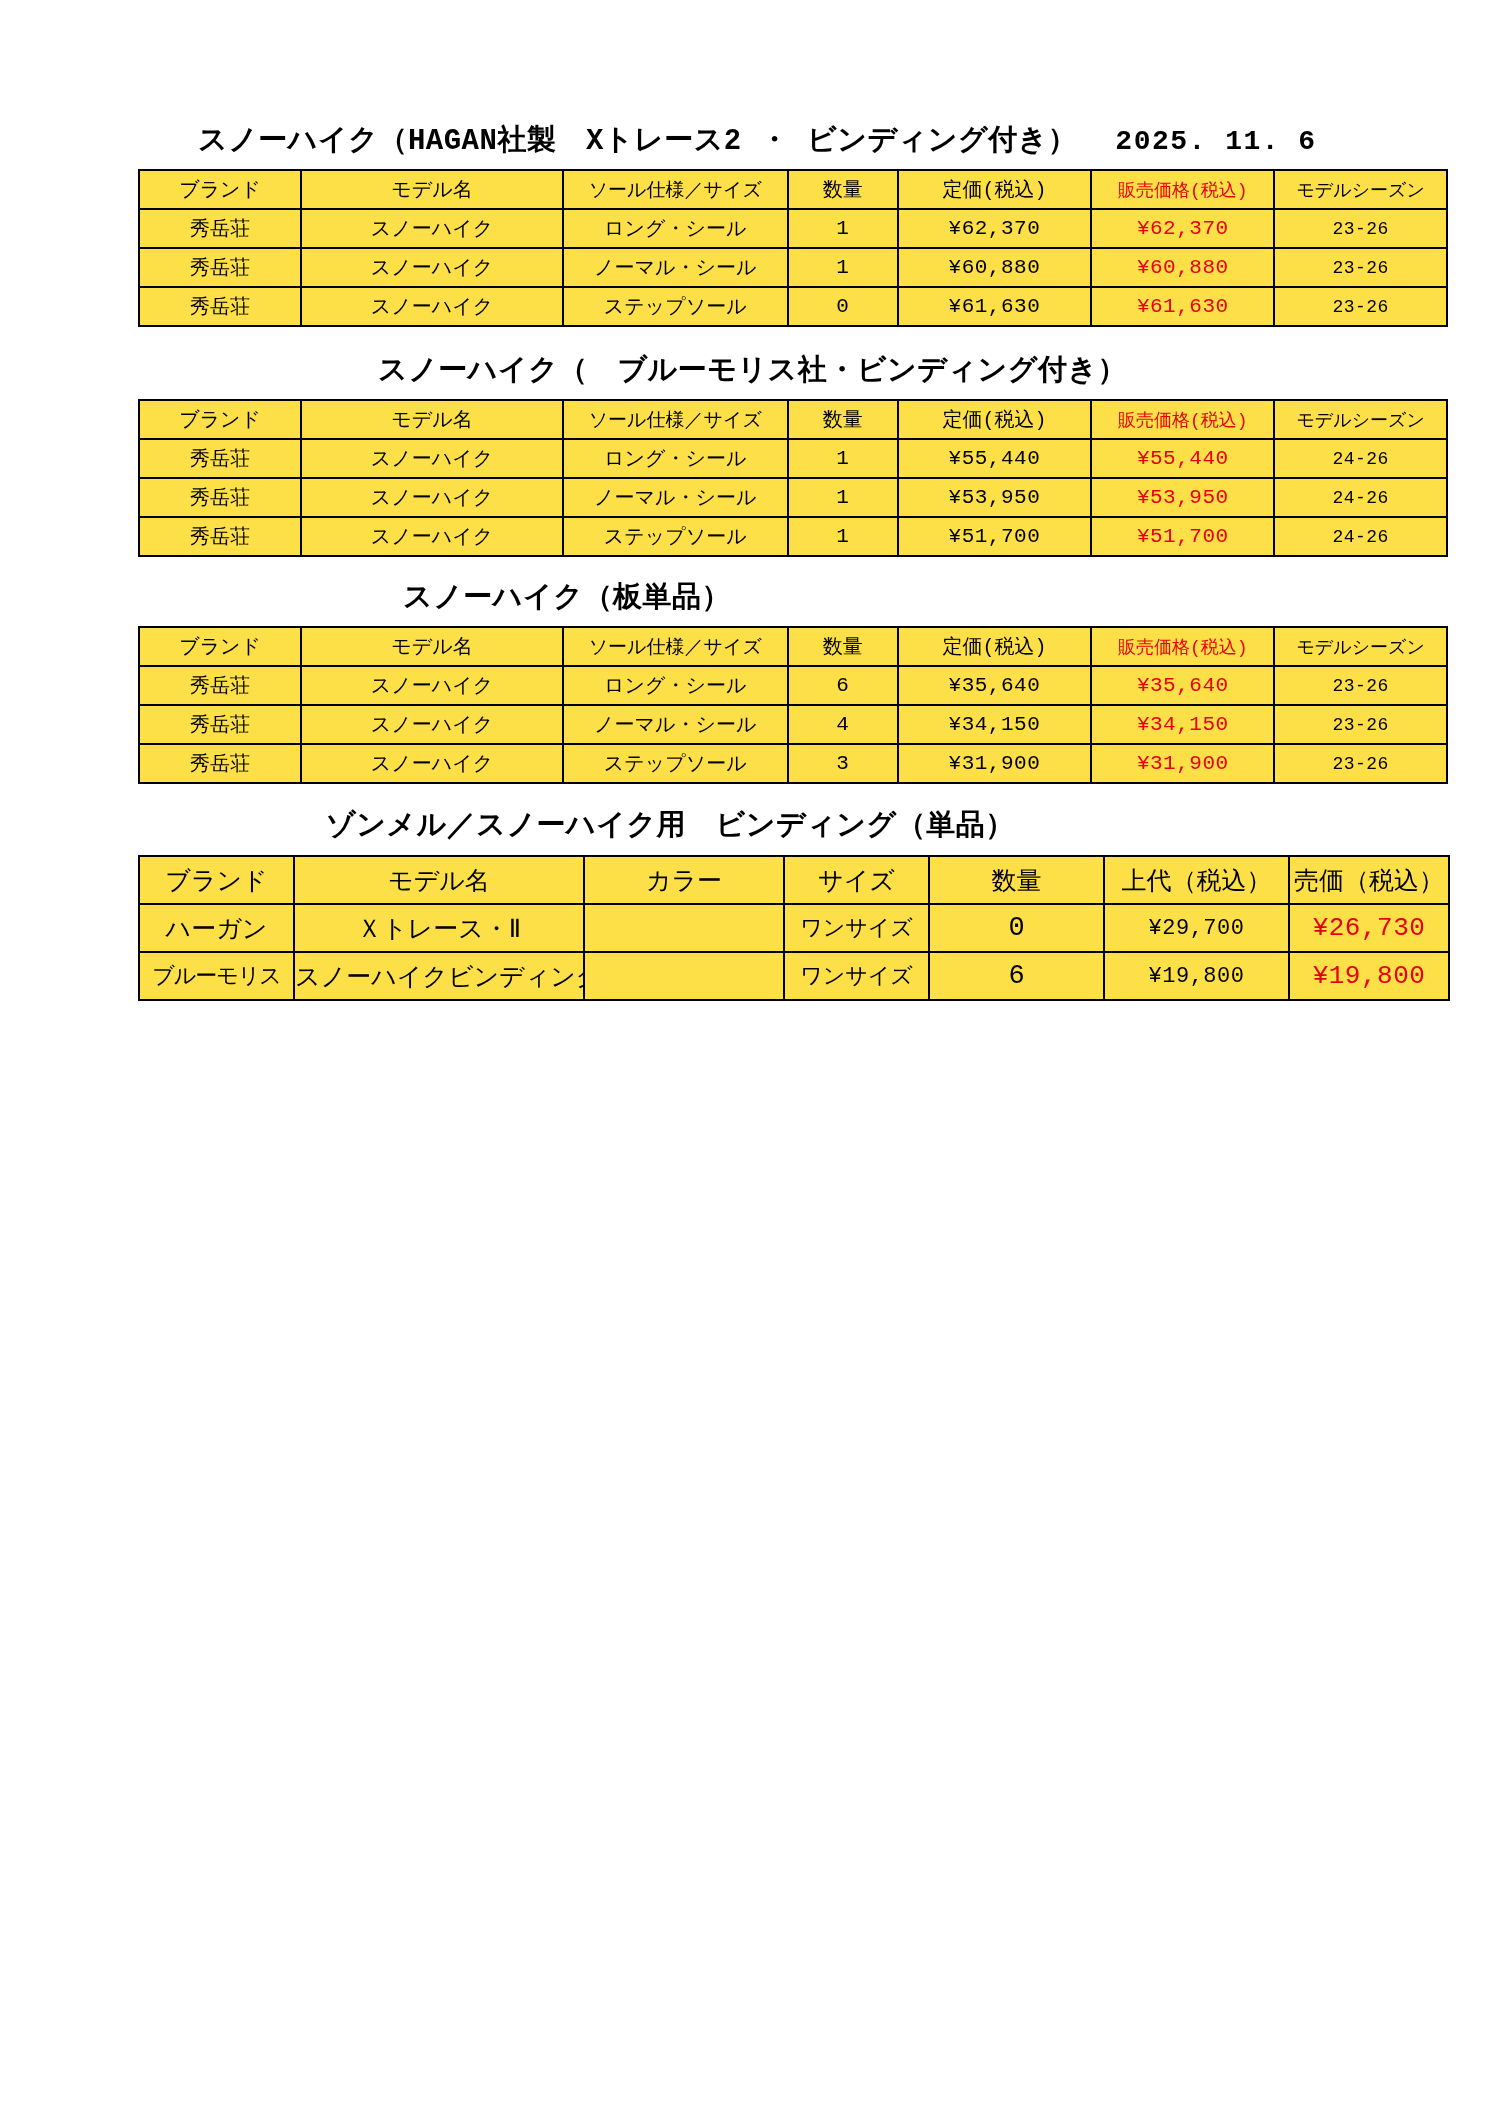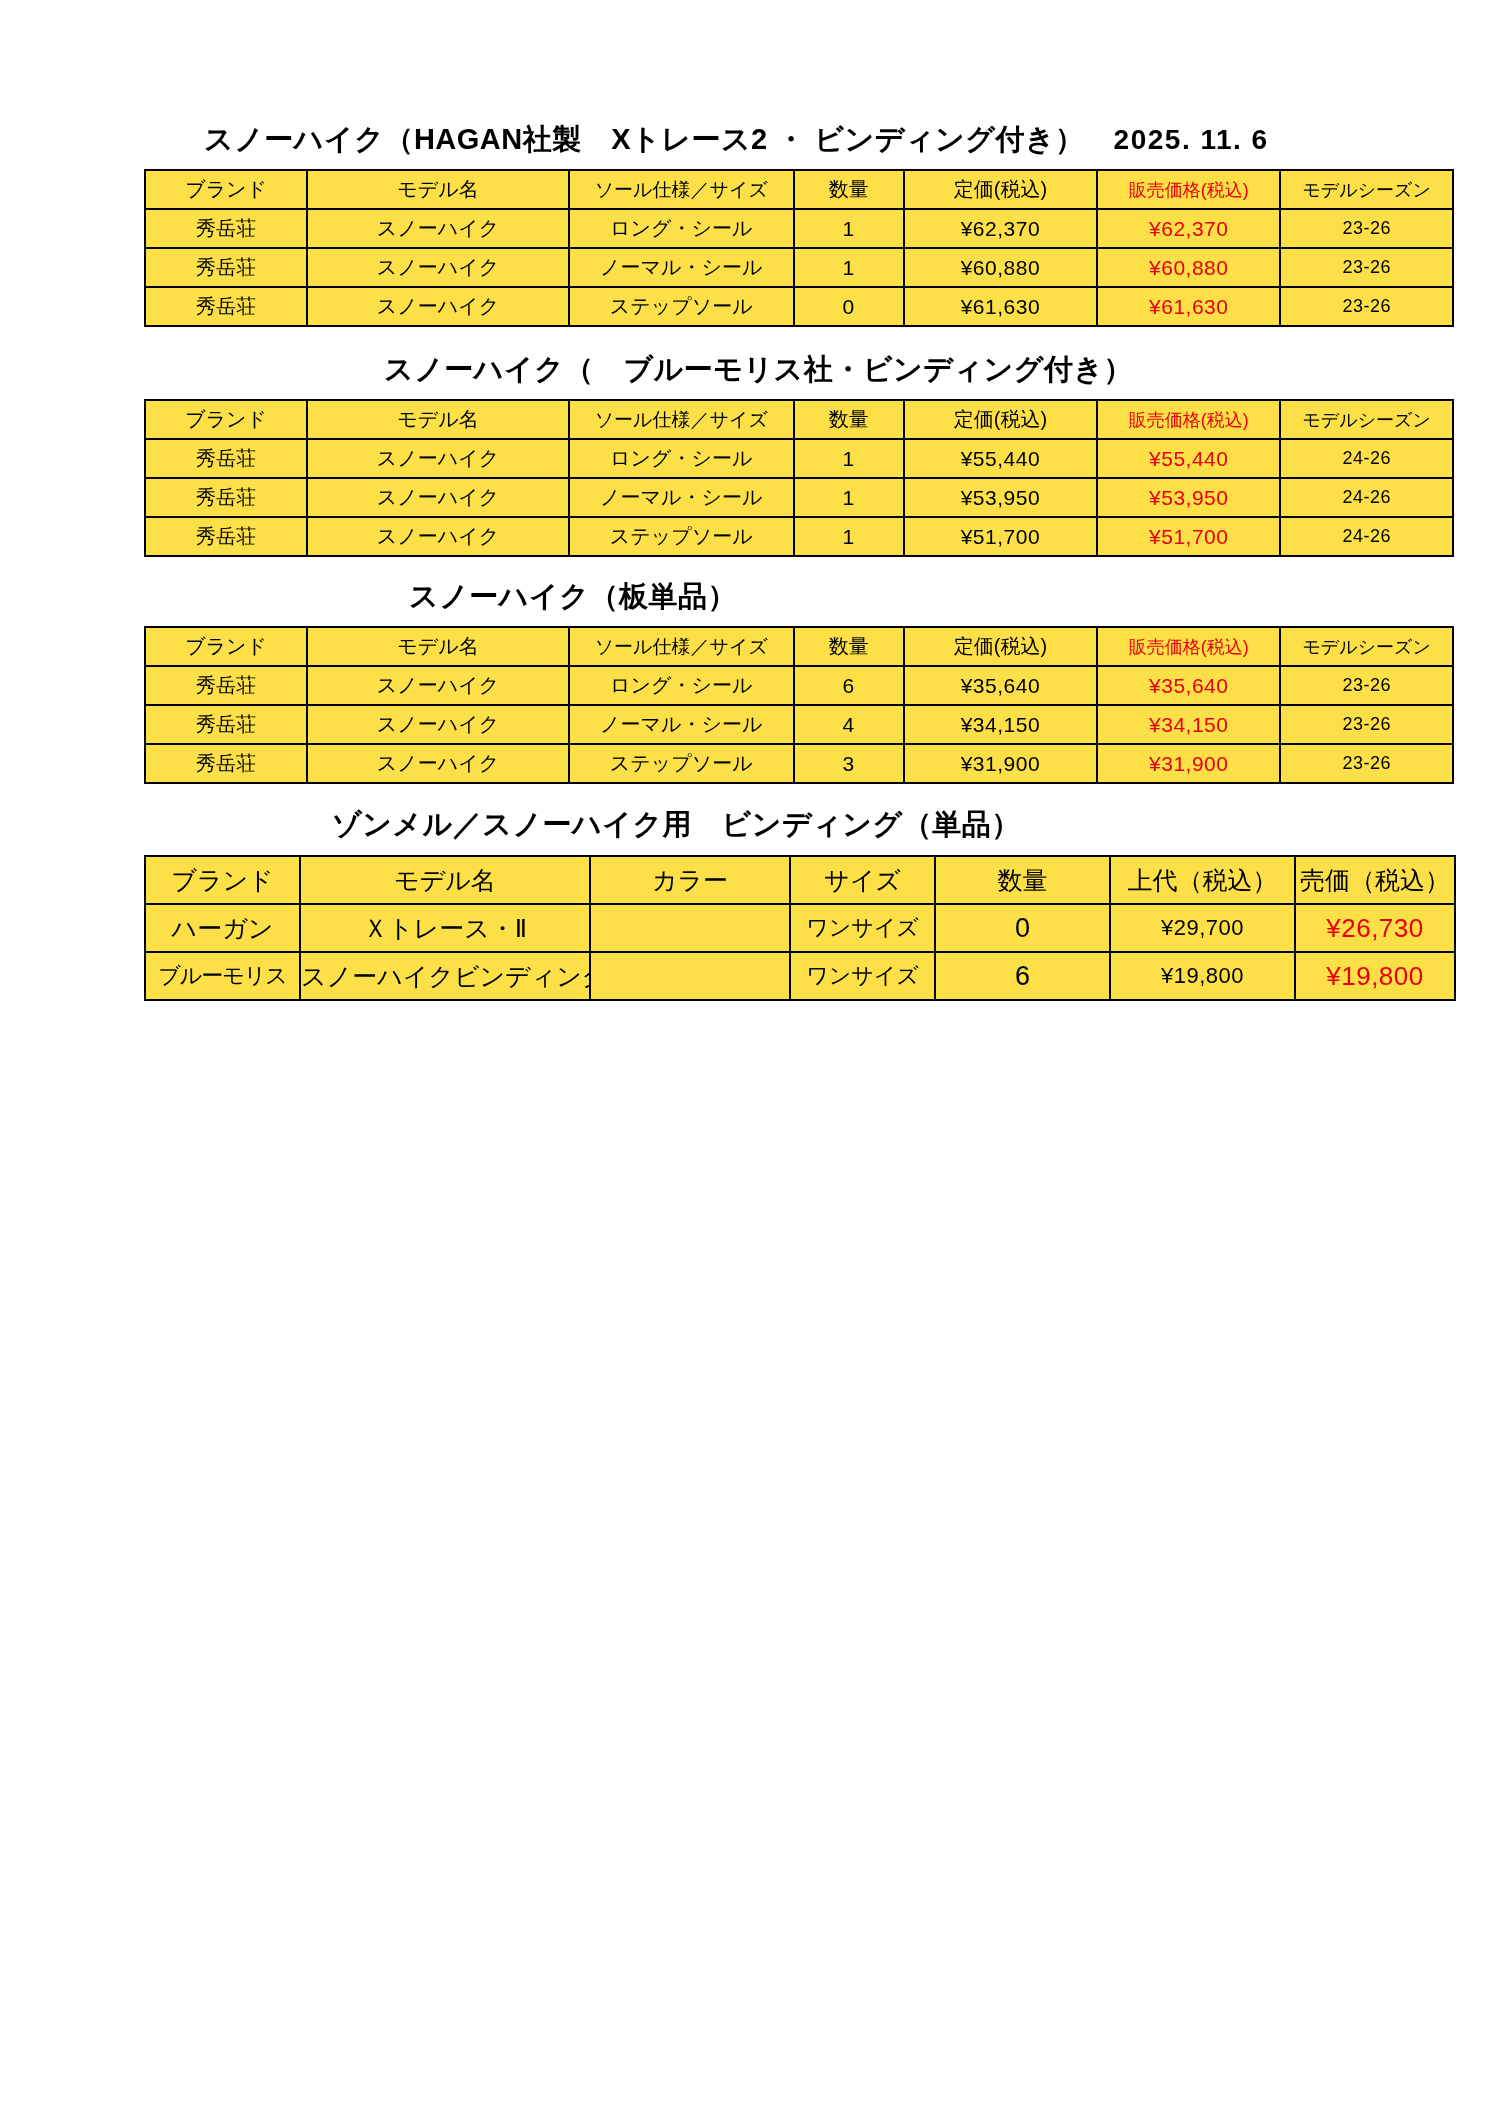--- a/index.html
+++ b/index.html
@@ -16,22 +16,23 @@
   }
   .page {
     position: relative;
     width: 1500px;
     height: 2121px;
     box-sizing: border-box;
     padding: 0;
   }
   .section {
     position: absolute;
-    left: 14px;
+    left: 8px;
     width: 1300px;
+    font-family: Liberation Mono, monospace;
   }
   .title-row {
     display: flex;
     align-items: baseline;
     font-size: 29px;
     font-weight: bold;
     letter-spacing: 0.5px;
     white-space: nowrap;
   }
   .title-text {
@@ -104,21 +105,21 @@
   .t-bind .cell-sale { color: #e8000d; font-size: 26px; letter-spacing: 0.5px; }
 </style>
 </head>
 <body>
 
 <div class="page">
 
   <div class="section" style="top:120px;">
     <div class="title-row" style="padding-left:190px;">
       <span class="title-text">スノーハイク（HAGAN社製　Xトレース2 ・ ビンディング付き）</span>
-      <span class="title-date" style="margin-left:29px;">2025. 11. 6</span>
+      <span class="title-date" style="margin-left:38px;">2025. 11. 6</span>
     </div>
     <table class="grid t-ski" style="margin-left:130px; margin-top:9px;">
       <colgroup>
         <col class="c-brand">
           <col class="c-model">
           <col class="c-sole">
           <col class="c-qty">
         <col class="c-list">
           <col class="c-sale">
           <col class="c-season">

